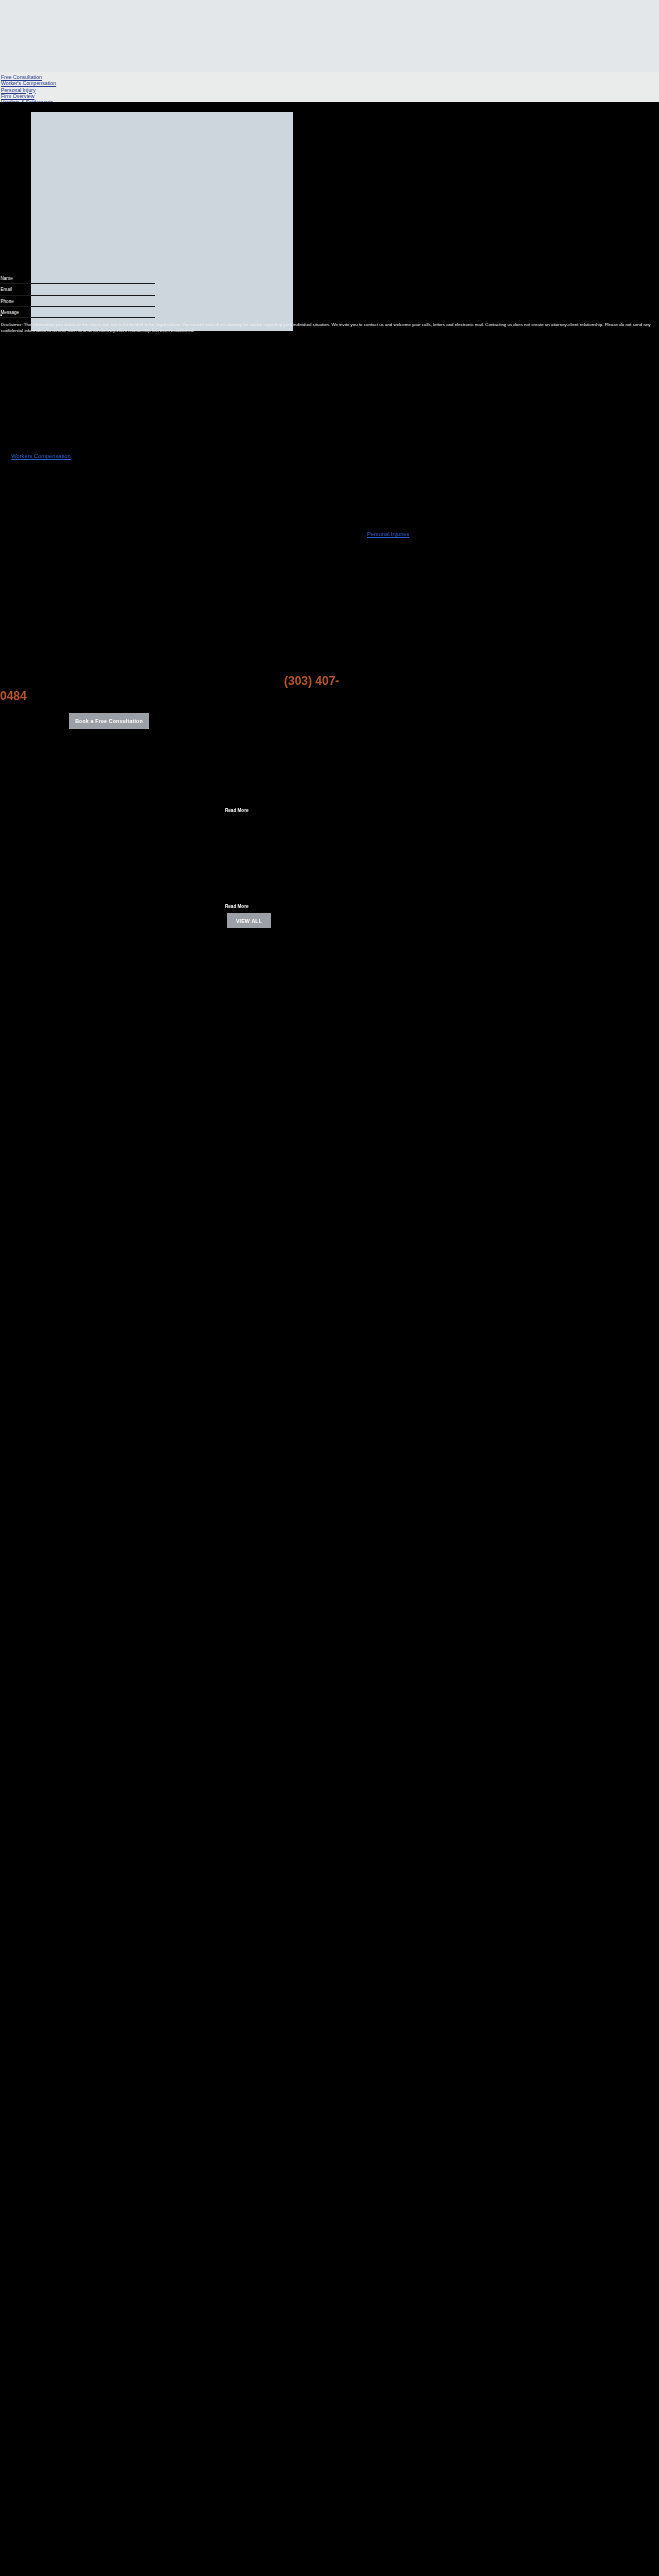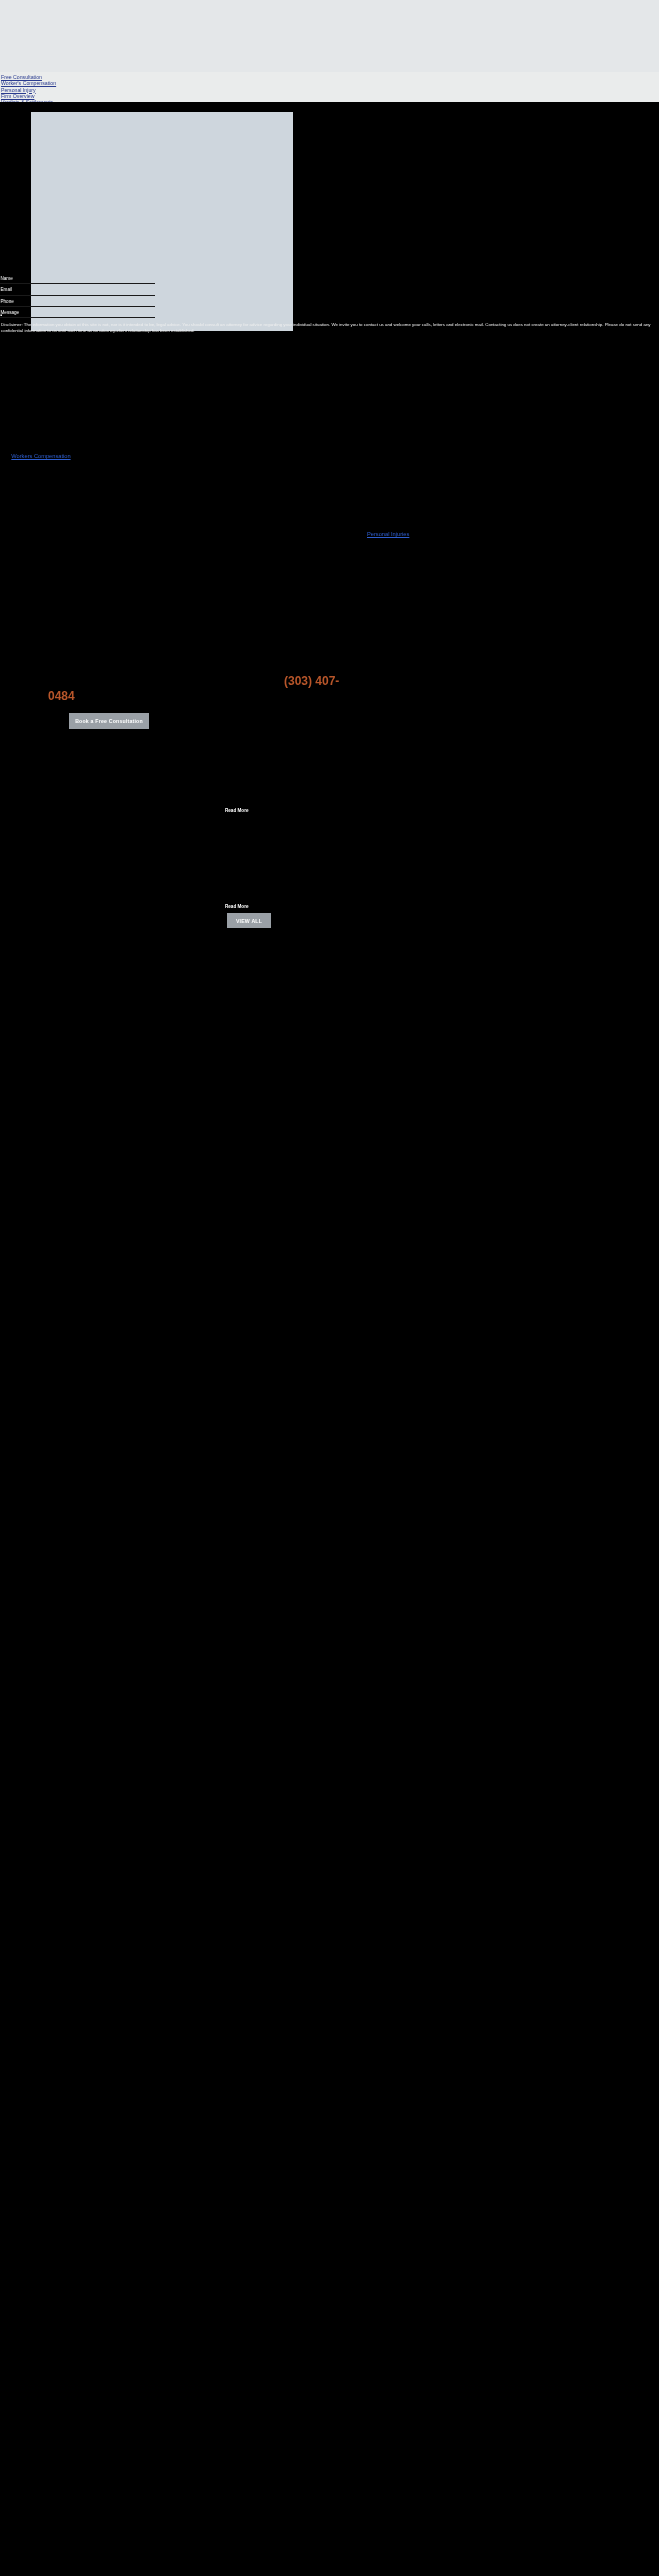--- a/index.html
+++ b/index.html
@@ -168,21 +168,21 @@
     <div class="field-line" style="top:41px;"></div>
   </div>
 
   <div class="bullet">▪</div>
   <div class="disclaimer">Disclaimer: The information you obtain at this site is not, nor is it intended to be, legal advice. You should consult an attorney for advice regarding your individual situation. We invite you to contact us and welcome your calls, letters and electronic mail. Contacting us does not create an attorney-client relationship. Please do not send any confidential information to us until such time as an attorney-client relationship has been established.</div>
 
   <a class="link-blue underline" href="#" style="left:11.3px; top:453px;">Workers Compensation</a>
   <a class="link-blue underline" href="#" style="left:367px; top:531px;">Personal Injuries</a>
 
   <div class="phone-orange" style="left:284px; top:674px;">(303) 407-</div>
-  <div class="phone-orange" style="left:0px; top:689px;margin-left:48px;">0484</div>
+  <div class="phone-orange" style="left:0px; top:689px;">0484</div>
 
   <button class="btn-grey" style="left:69px; top:713px; width:80px; height:15.5px;">Book a Free Consultation</button>
 
   <div class="readmore" style="left:225px; top:808px;">Read More</div>
   <div class="readmore" style="left:225px; top:904px;">Read More</div>
 
   <button class="btn-grey" style="left:227px; top:913px; width:44px; height:15px;">VIEW ALL</button>
 
 </div>
 

